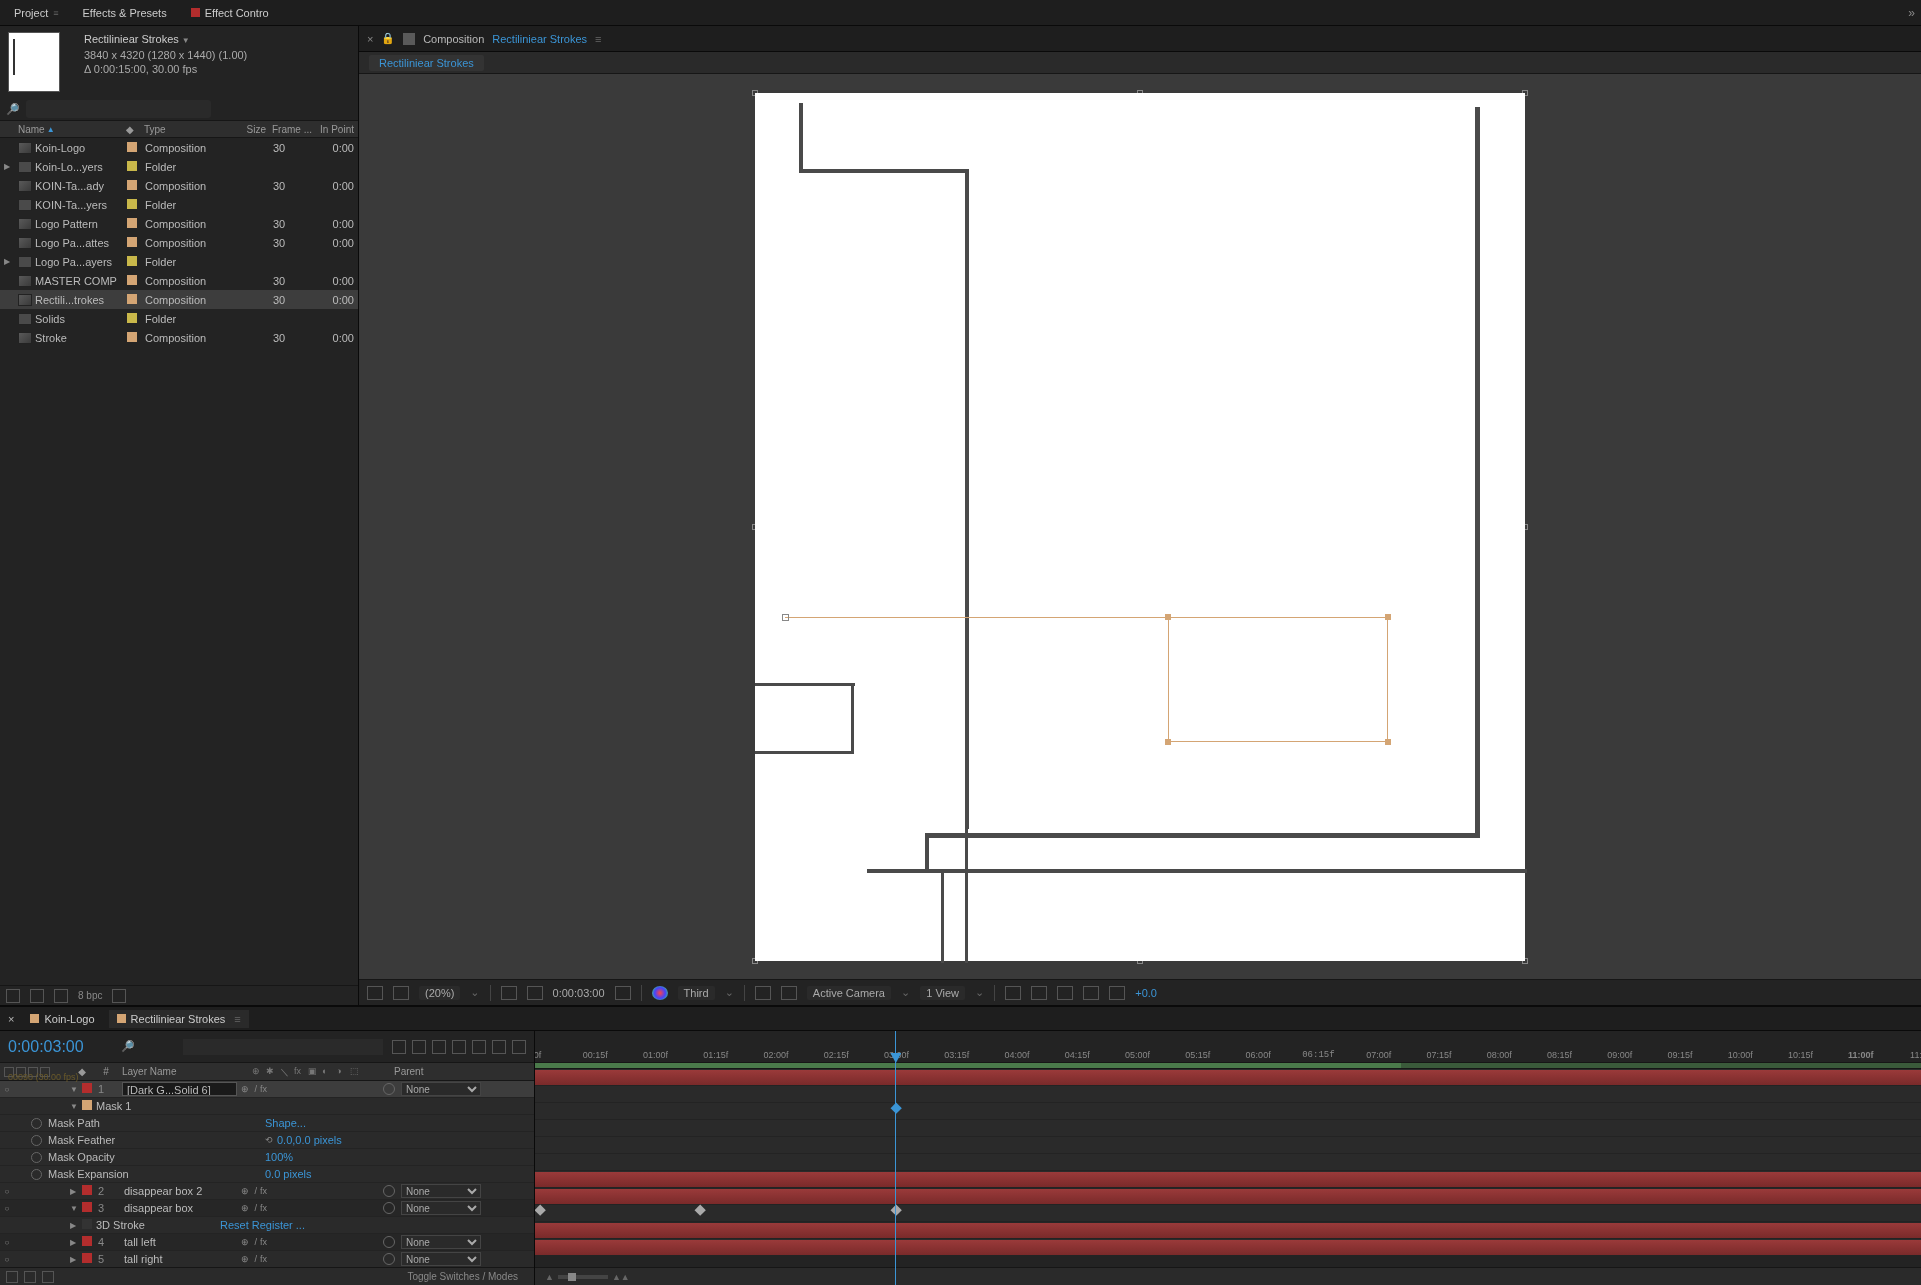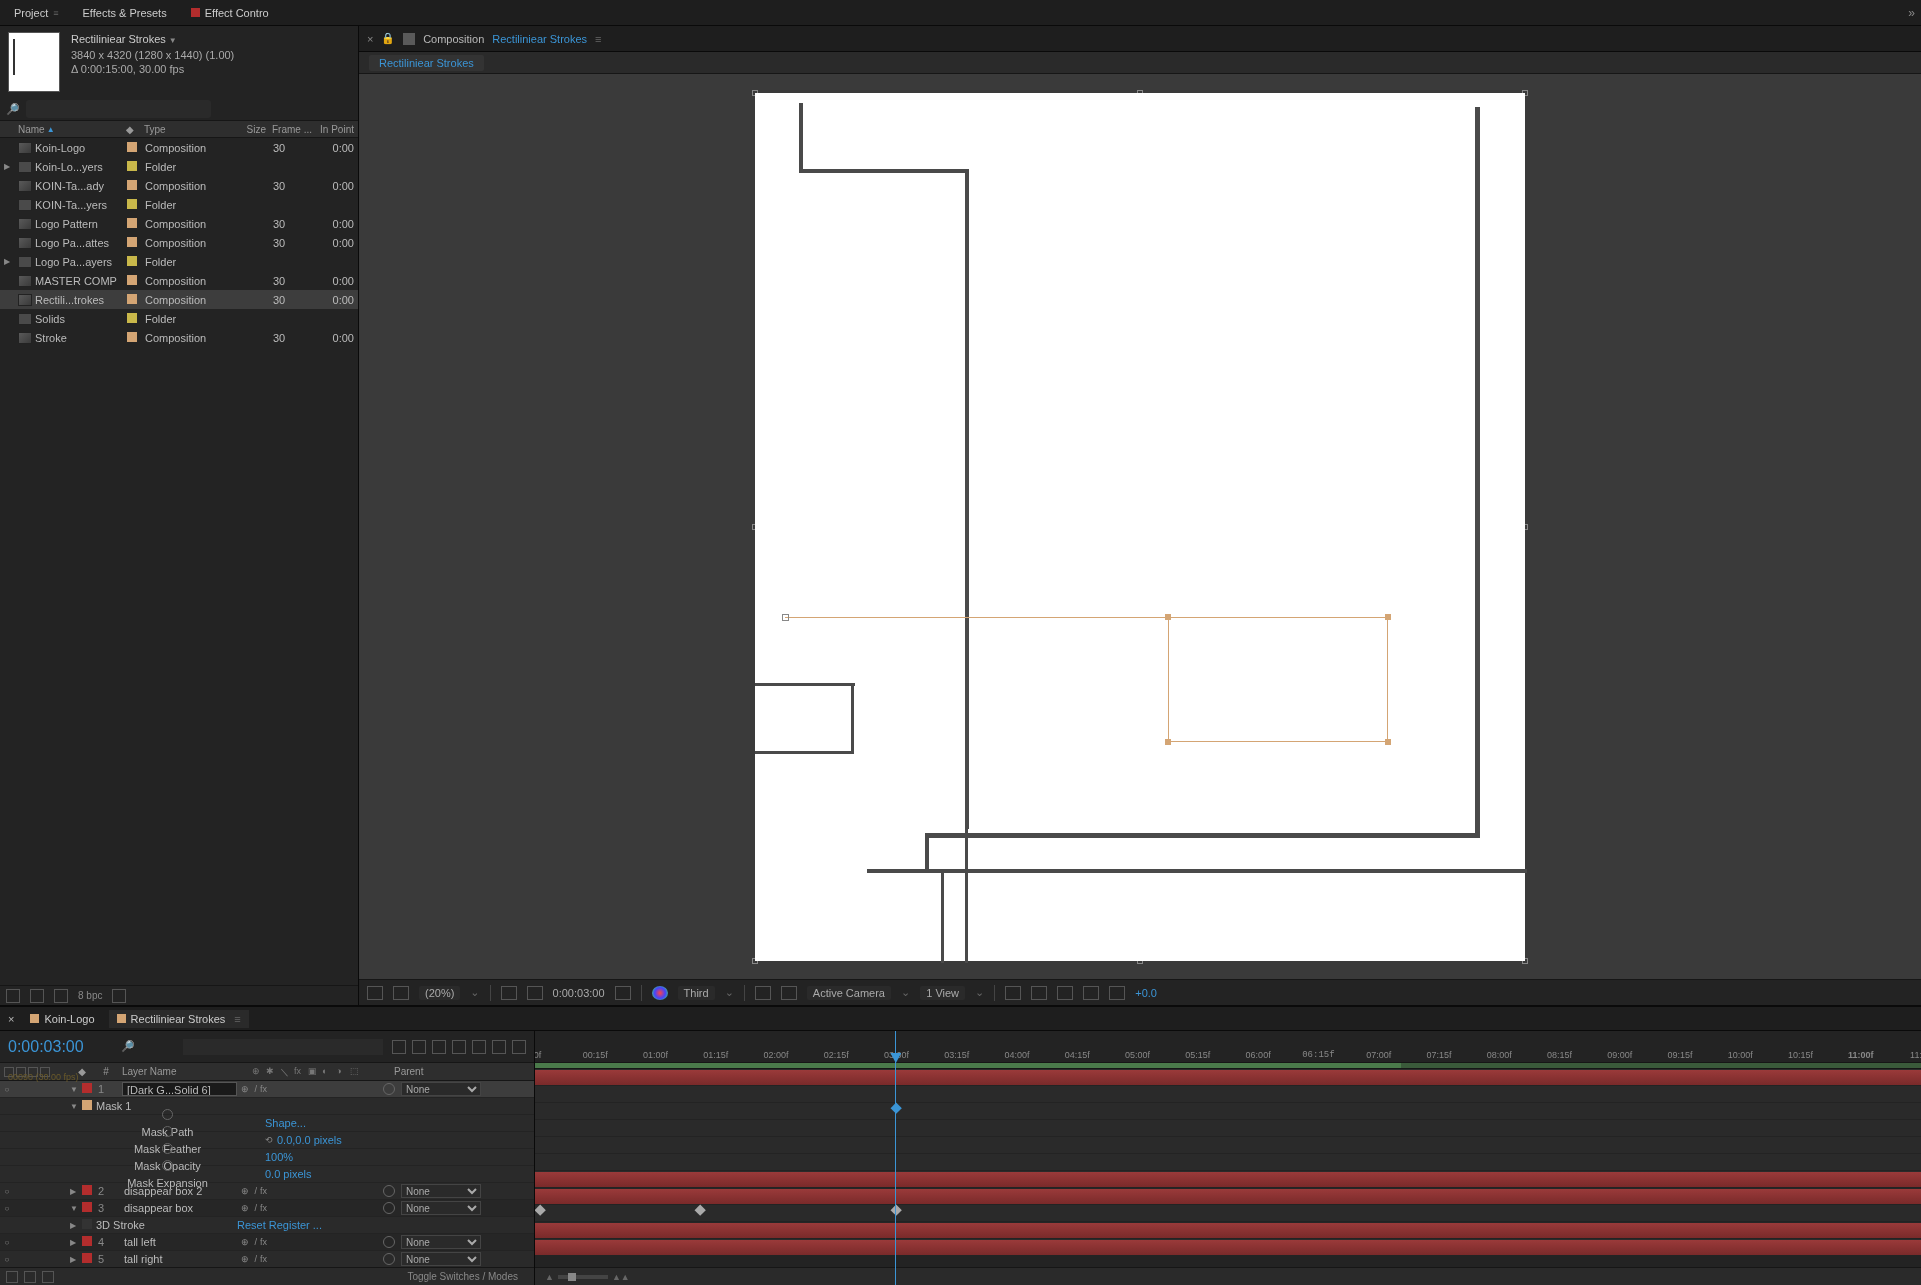--- a/index.html
+++ b/index.html
@@ -12,21 +12,21 @@
 .tab .menu-icon { color:#666; font-size:9px; }
 .tab .red-sq { width:9px; height:9px; background:#b32d2d; display:inline-block; }
 .tab-chevrons { color:#888; font-size:12px; margin-left:auto; }
 
 
 .main { flex:1; display:flex; min-height:0; }
 .left-col { width:359px; background:#232323; display:flex; flex-direction:column; border-right:1px solid #0a0a0a; }
 .right-col { flex:1; background:#232323; display:flex; flex-direction:column; }
 
 
-.proj-head { display:flex; padding:6px 8px; gap:11px; background:#232323; }
+.proj-head { display:flex; padding:6px 8px; gap:24px; background:#232323; }
 .proj-thumb { width:52px; height:60px; background:#fff; border:1px solid #555; position:relative; }
 .proj-thumb::after { content:""; position:absolute; left:4px; top:6px; width:2px; height:36px; background:#333; }
 .proj-meta { font-size:11px; color:#aaa; line-height:14px; }
 .proj-meta .title { color:#ccc; }
 .proj-meta .tri { font-size:8px; color:#888; }
 
 
 .search-row { display:flex; align-items:center; padding:2px 6px; background:#232323; gap:6px; }
 .search-icon { font-size:11px; color:#888; }
 .search-input { background:#2a2a2a; border:none; height:18px; flex:0 0 150px; color:#ccc; padding:0 4px; border-radius:3px; }
@@ -119,21 +119,21 @@
 .tl-row .clr { width:12px; }
 .tl-row .clr .sq { width:10px; height:10px; background:#b32d2d; display:inline-block; }
 .tl-row .num { width:14px; text-align:center; color:#888; }
 .tl-row .ic { width:14px; }
 .tl-row .nm { width:115px; padding-left:2px; overflow:hidden; white-space:nowrap; }
 .tl-row .nm.boxed { background:#1a1a1a; border:1px solid #555; padding:0 4px; height:14px; line-height:14px; }
 .tl-row .md { width:140px; display:flex; gap:3px; padding-left:4px; font-size:9px; color:#888; }
 .tl-row .par { flex:1; padding-left:6px; display:flex; align-items:center; gap:6px; }
 .tl-row .par .pick { width:12px; height:12px; border:1px solid #666; border-radius:50%; }
 .tl-row .par select { background:#2a2a2a; border:1px solid #444; color:#aaa; font-size:10px; height:14px; width:80px; }
-.tl-row .prop { padding-left:70px; display:flex; align-items:center; gap:6px; width:265px;flex-direction:column; }
+.tl-row .prop { padding-left:31px; display:flex; align-items:center; gap:6px; width:265px; }
 .tl-row .prop .stopw { width:11px; height:11px; border:1px solid #666; border-radius:50%; }
 .tl-row .val { color:#3b95d6; }
 .tl-row .link { width:12px; font-size:9px; color:#888; }
 
 .tl-foot { height:18px; background:#2a2a2a; border-top:1px solid #161616; display:flex; align-items:center; padding:0 6px; gap:6px; font-size:10px; color:#888; }
 .tl-foot .ic { width:12px; height:12px; border:1px solid #555; }
 .tl-foot .toggle { margin-left:auto; margin-right:10px; }
 
 
 .ruler { height:32px; background:#232323; border-bottom:1px solid #161616; position:relative; display:flex; align-items:flex-end; padding-bottom:2px; }
@@ -575,21 +575,21 @@
     <div class="par">
                 <span class="pick"></span>
                 <select><option>None</option></select>
               </div>
             </div>
             <div class="tl-row">
               <div class="sw"></div>
               <span class="exp">▶</span>
               <span class="clr"><span class="sq" style="background:#333"></span></span>
               <span class="nm">3D Stroke</span>
-              <span class="val" style="margin-left:28px">Reset   Register       ...</span>
+              <span class="val" style="margin-left:11px">Reset   Register       ...</span>
             </div>
             <div class="tl-row dark">
               <div class="sw">
                 <span class="b">○</span>
                 <span class="b"></span>
                 <span class="b"></span>
                 <span class="b"></span>
               </div>
     <span class="exp">▶</span>
     <span class="clr"><span class="sq"></span></span>

